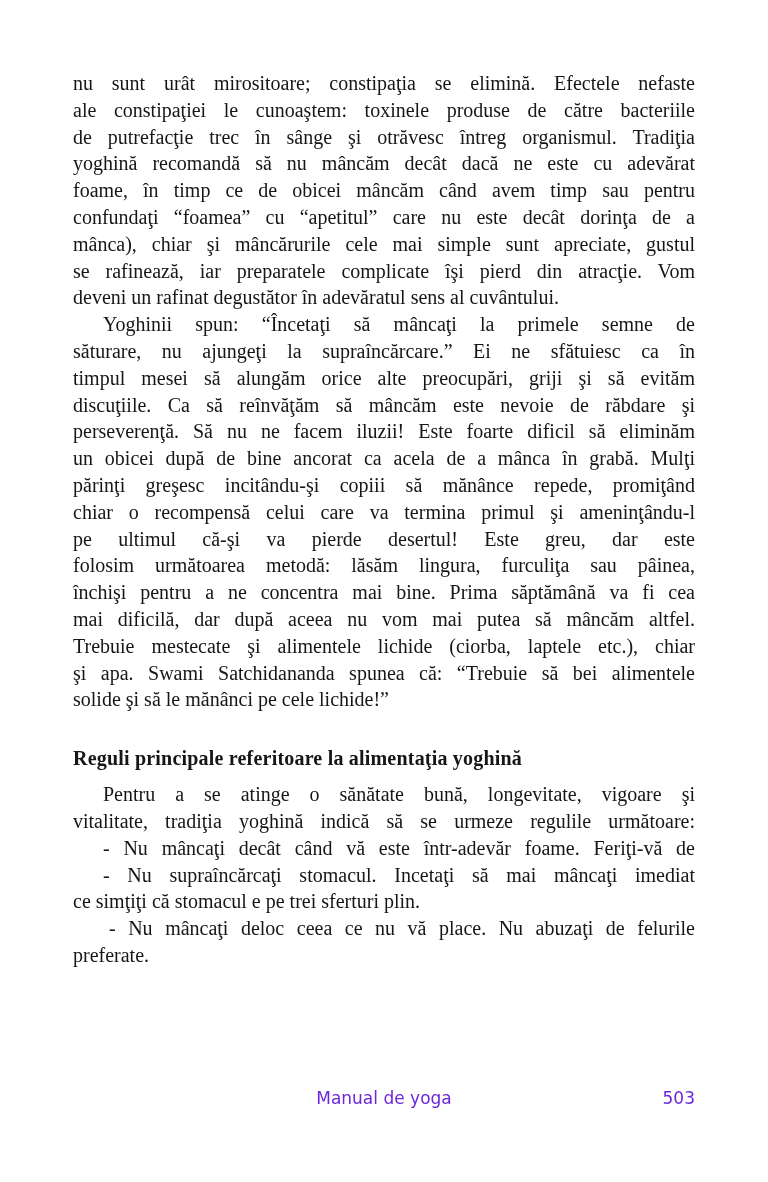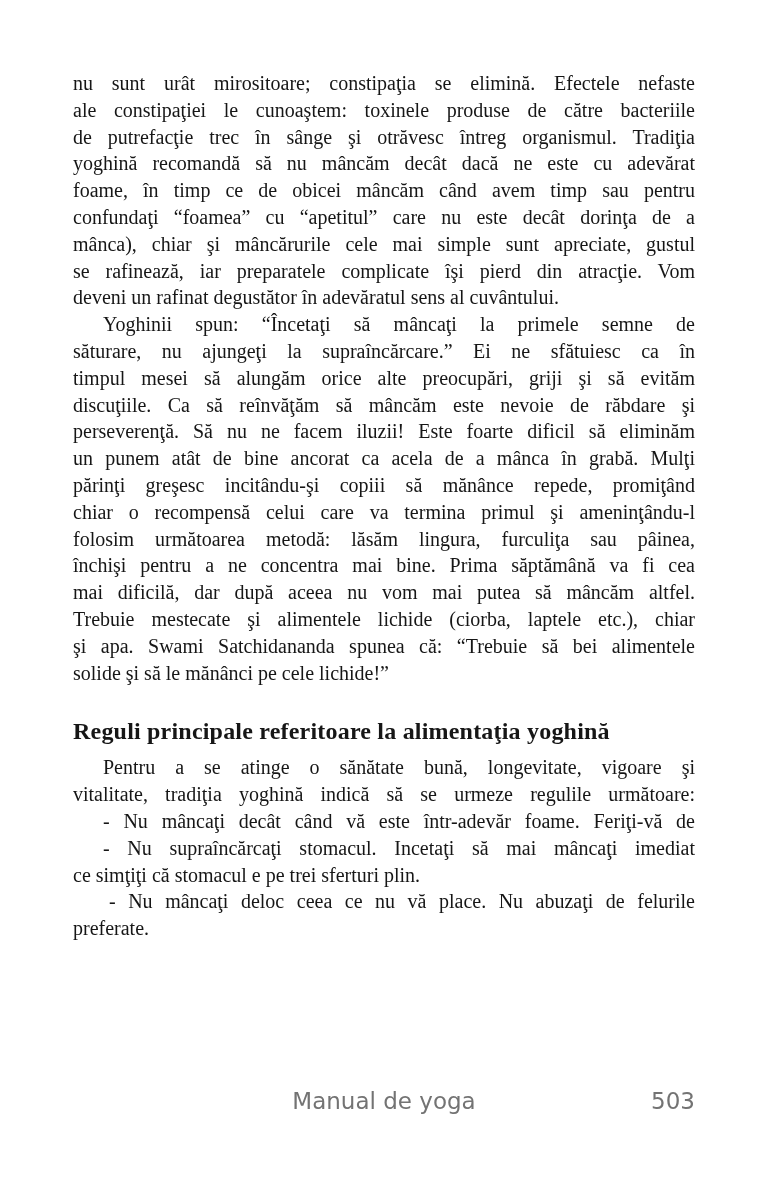--- a/index.html
+++ b/index.html
@@ -22,36 +22,36 @@
     text-align: justify;
     text-align-last: justify;
     white-space: normal;
   }
   .line.last {
     text-align-last: left;
   }
   .line.ind { padding-left: 30px; }
   .line.ind2 { padding-left: 36px; }
   .heading {
-    font-size: 24px;
+    font-size: 20px;
     font-weight: bold;
     line-height: 34px;
     margin-top: 28px;
     margin-bottom: 6px;
     letter-spacing: 0.2px;
   }
   .footer {
     position: absolute;
     left: 73px;
     right: 73px;
     top: 1088px;
     height: 28px;
     font-family: "DejaVu Sans", sans-serif;
-    font-size: 23px;
-    color: #737373;
+    font-size: 17px;
+    color: #6d28d9;
   }
   .footer .running-title {
     position: absolute;
     left: 0;
     right: 0;
     text-align: center;
   }
   .footer .page-number {
     position: absolute;
     right: 0;
@@ -75,23 +75,24 @@
       <div class="line">se rafinează, iar preparatele complicate îşi pierd din atracţie. Vom</div>
       <div class="line last">deveni un rafinat degustător în adevăratul sens al cuvântului.</div>
     </div>
 
     <div class="para">
       <div class="line ind">Yoghinii spun: “Încetaţi să mâncaţi la primele semne de</div>
       <div class="line">săturare, nu ajungeţi la supraîncărcare.” Ei ne sfătuiesc ca în</div>
       <div class="line">timpul mesei să alungăm orice alte preocupări, griji şi să evităm</div>
       <div class="line">discuţiile. Ca să reînvăţăm să mâncăm este nevoie de răbdare şi</div>
       <div class="line">perseverenţă. Să nu ne facem iluzii! Este foarte dificil să eliminăm</div>
-      <div class="line">un punem atât de bine ancorat ca acela de a mânca în grabă. Mulţi</div>
+      <div class="line">un obicei după de bine ancorat ca acela de a mânca în grabă. Mulţi</div>
       <div class="line">părinţi greşesc incitându-şi copiii să mănânce repede, promiţând</div>
       <div class="line">chiar o recompensă celui care va termina primul şi ameninţându-l</div>
+      <div class="line">pe ultimul că-şi va pierde desertul! Este greu, dar este</div>
       <div class="line">folosim următoarea metodă: lăsăm lingura, furculiţa sau pâinea,</div>
       <div class="line">închişi pentru a ne concentra mai bine. Prima săptămână va fi cea</div>
       <div class="line">mai dificilă, dar după aceea nu vom mai putea să mâncăm altfel.</div>
       <div class="line">Trebuie mestecate şi alimentele lichide (ciorba, laptele etc.), chiar</div>
       <div class="line">şi apa. Swami Satchidananda spunea că: “Trebuie să bei alimentele</div>
       <div class="line last">solide şi să le mănânci pe cele lichide!”</div>
     </div>
 
     <div class="heading">Reguli principale referitoare la alimentaţia yoghină</div>
 

